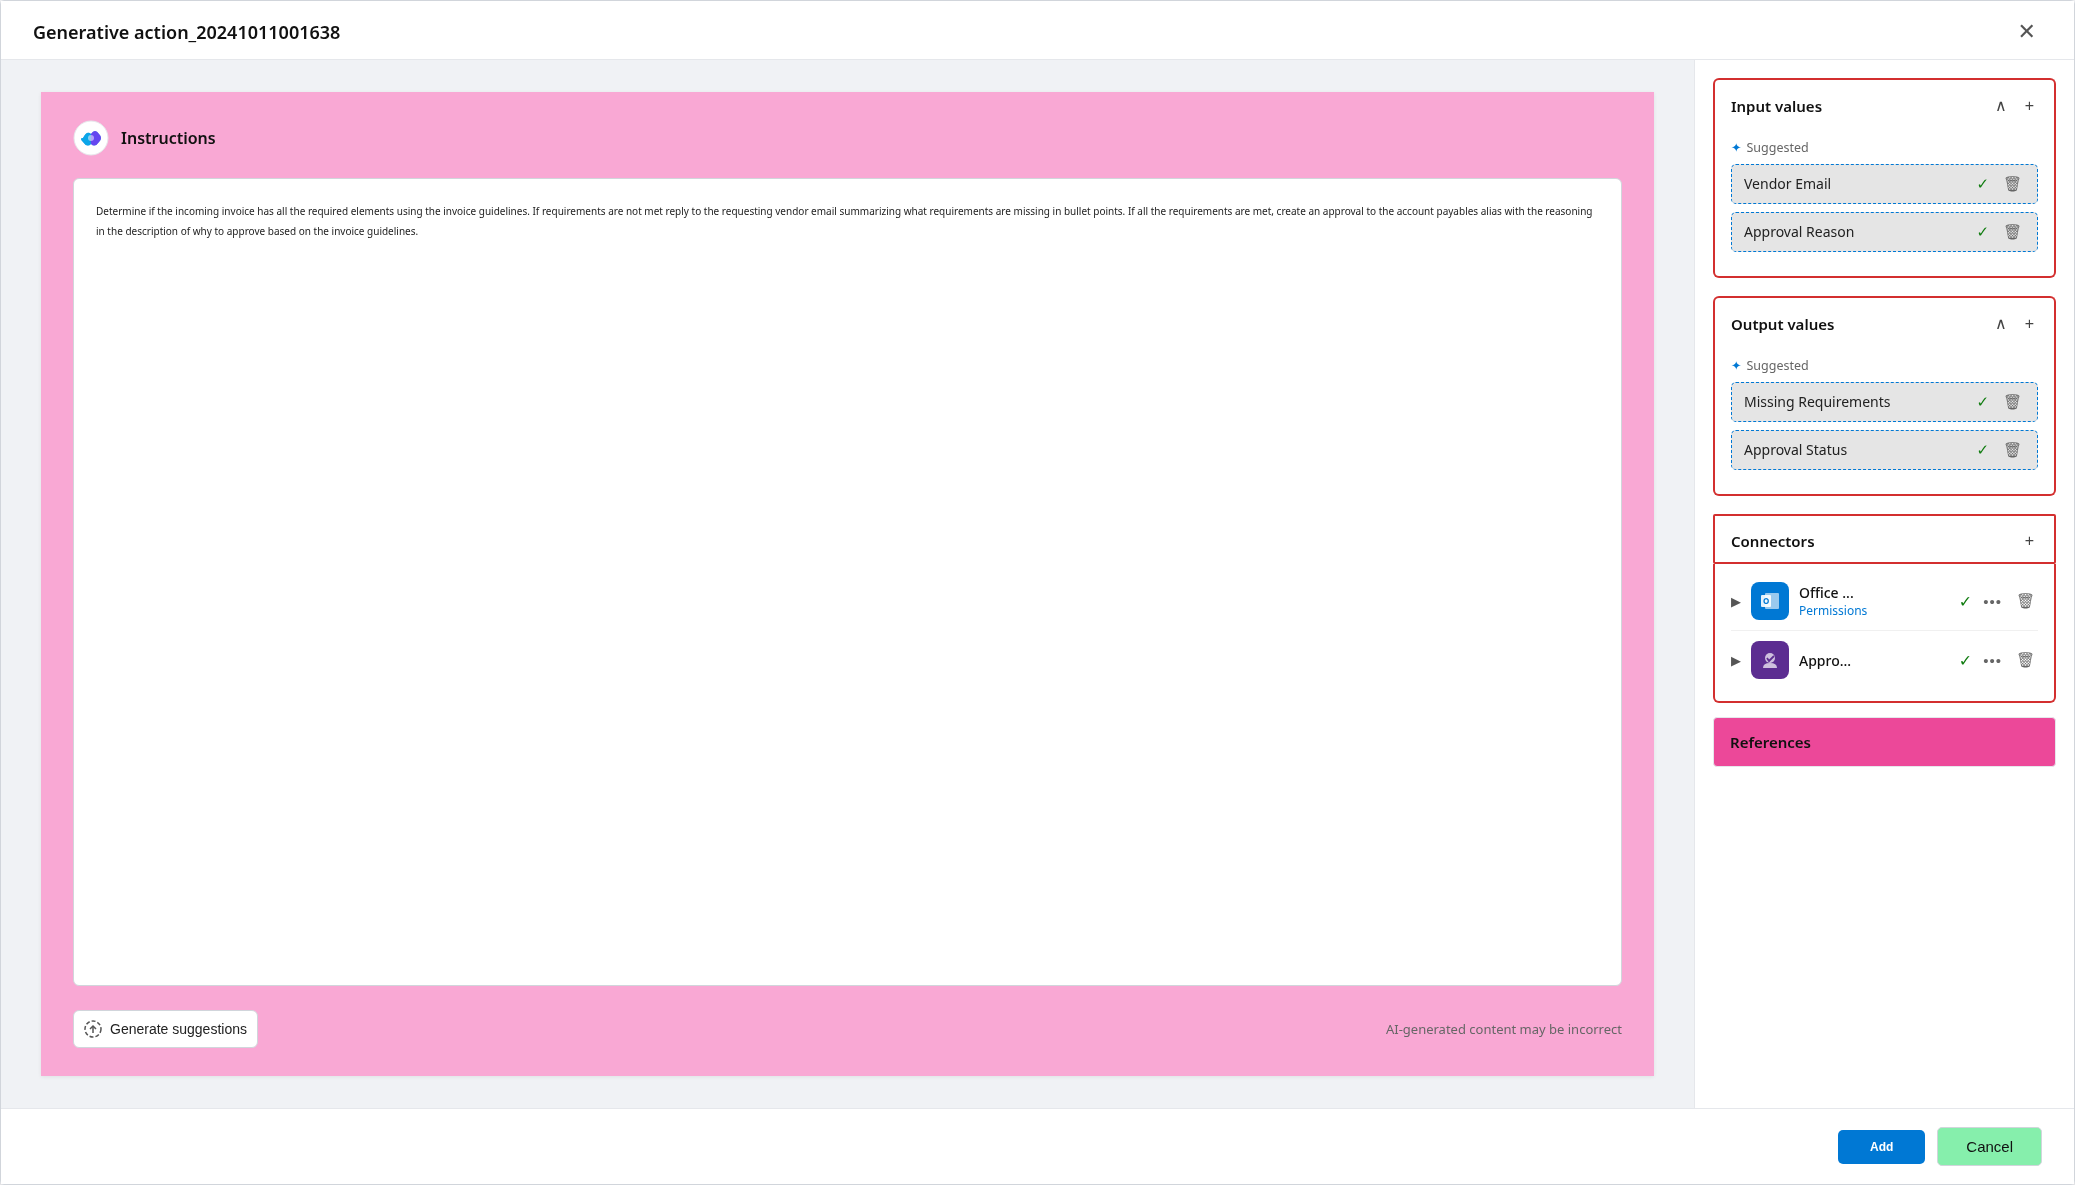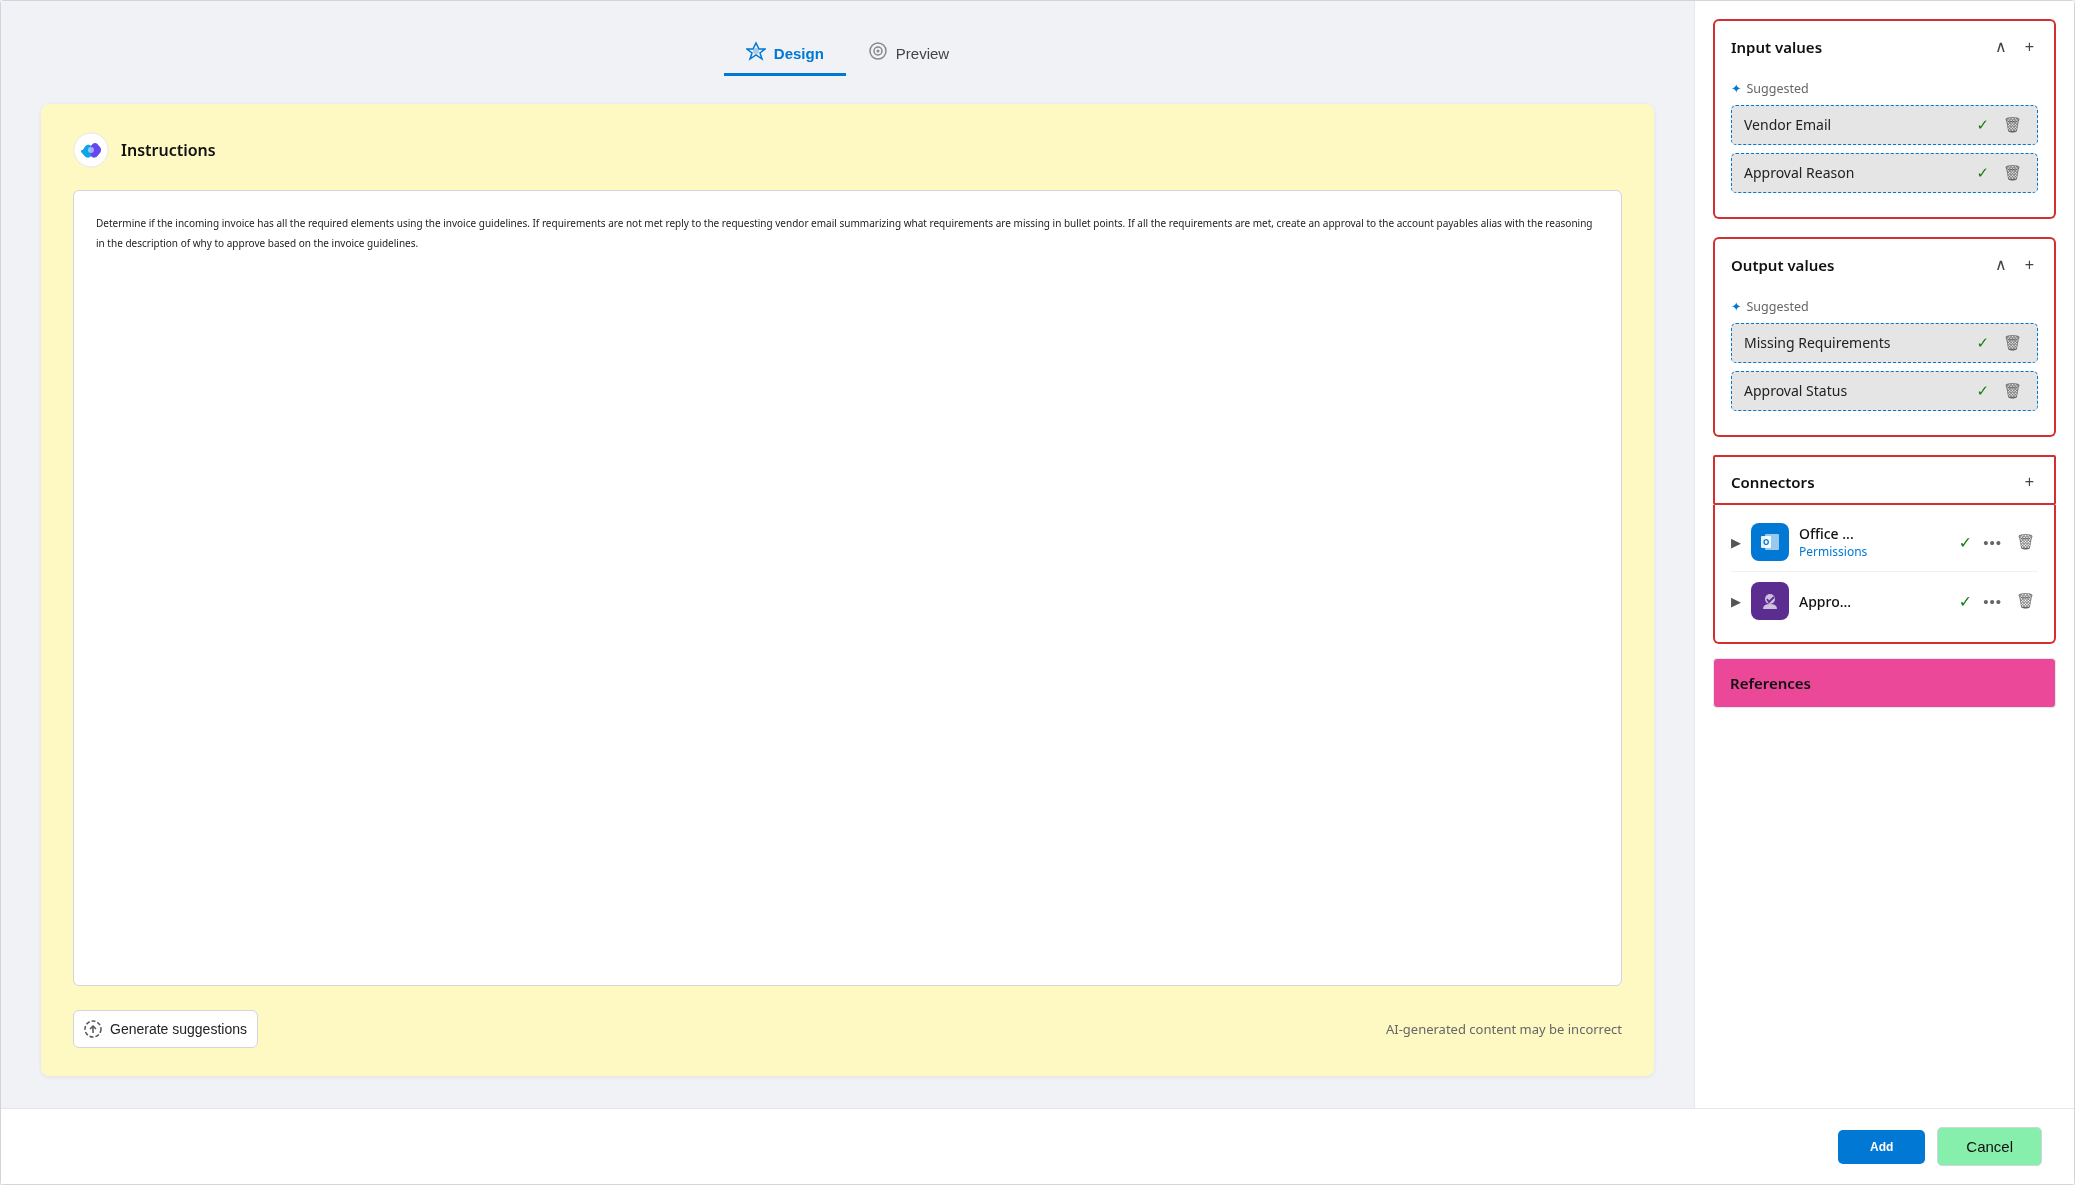--- a/index.html
+++ b/index.html
@@ -85,22 +85,22 @@
     .tab.active {
       color: #0078d4;
       border-bottom: 3px solid #0078d4;
       font-weight: 600;
     }
     .tab-icon {
       font-size: 16px;
     }
     
     .instructions-card {
-      background: #fef9c3;
-      border-radius: 8px;
+      background: #f9a8d4;
+      border-radius: 0;
       padding: 28px 32px;
       box-shadow: 0 1px 4px rgba(0,0,0,0.07);
       flex: 1;
       display: flex;
       flex-direction: column;
       gap: 16px;
     }
     .instructions-header {
       display: flex;
       align-items: center;
@@ -336,47 +336,29 @@
       cursor: pointer;
     }
     
     .copilot-svg { display: block; }
   </style>
 </head>
 <body>
 
 <div class="dialog">
 
+  <div class="dialog-header">
+    <span class="dialog-title">Generative action_20241011001638</span>
+    <button class="close-btn">✕</button>
+  </div>
 
   <div class="dialog-body">
 
     <div class="main-area">
 
-      <div class="tabs-row">
-        <button class="tab active">
-          <span class="tab-icon">
-            
-            <svg width="20" height="20" viewBox="0 0 20 20">
-              <polygon points="10,2 13,8 19,8 14,12 16,18 10,14 4,18 6,12 1,8 7,8" fill="none" stroke="#0078d4" stroke-width="1.5"></polygon>
-              <circle cx="10" cy="10" r="3" fill="#0078d4" opacity="0.3"></circle>
-            </svg>
-          </span>
-          <span>Design</span>
-        </button>
-        <button class="tab">
-          <span class="tab-icon">
-            <svg width="20" height="20" viewBox="0 0 20 20">
-              <circle cx="10" cy="10" r="8" fill="none" stroke="#888" stroke-width="1.5"></circle>
-              <circle cx="10" cy="10" r="4" fill="none" stroke="#888" stroke-width="1.5"></circle>
-              <circle cx="10" cy="10" r="1.5" fill="#888"></circle>
-            </svg>
-          </span>
-          <span>Preview</span>
-        </button>
-      </div>
 
       <div class="instructions-card">
         <div class="instructions-header">
 
           <svg class="copilot-svg" width="36" height="36" viewBox="0 0 36 36">
             <circle cx="18" cy="18" r="17" fill="#fff" stroke="#e5e7eb" stroke-width="1"></circle>
             <path d="M10 18 Q14 10 18 14 Q22 8 26 14 Q30 18 26 22 Q22 28 18 24 Q14 28 10 22 Q6 18 10 18Z" fill="#0078d4" opacity="0.85"></path>
             <path d="M18 14 Q22 8 26 14 Q30 18 26 22 Q22 28 18 24Z" fill="#7b2ff7" opacity="0.75"></path>
             <path d="M10 18 Q14 10 18 14 Q14 18 18 24 Q14 28 10 22 Q6 18 10 18Z" fill="#00b0f0" opacity="0.7"></path>
             <circle cx="18" cy="18" r="3" fill="#fff" opacity="0.5"></circle>

